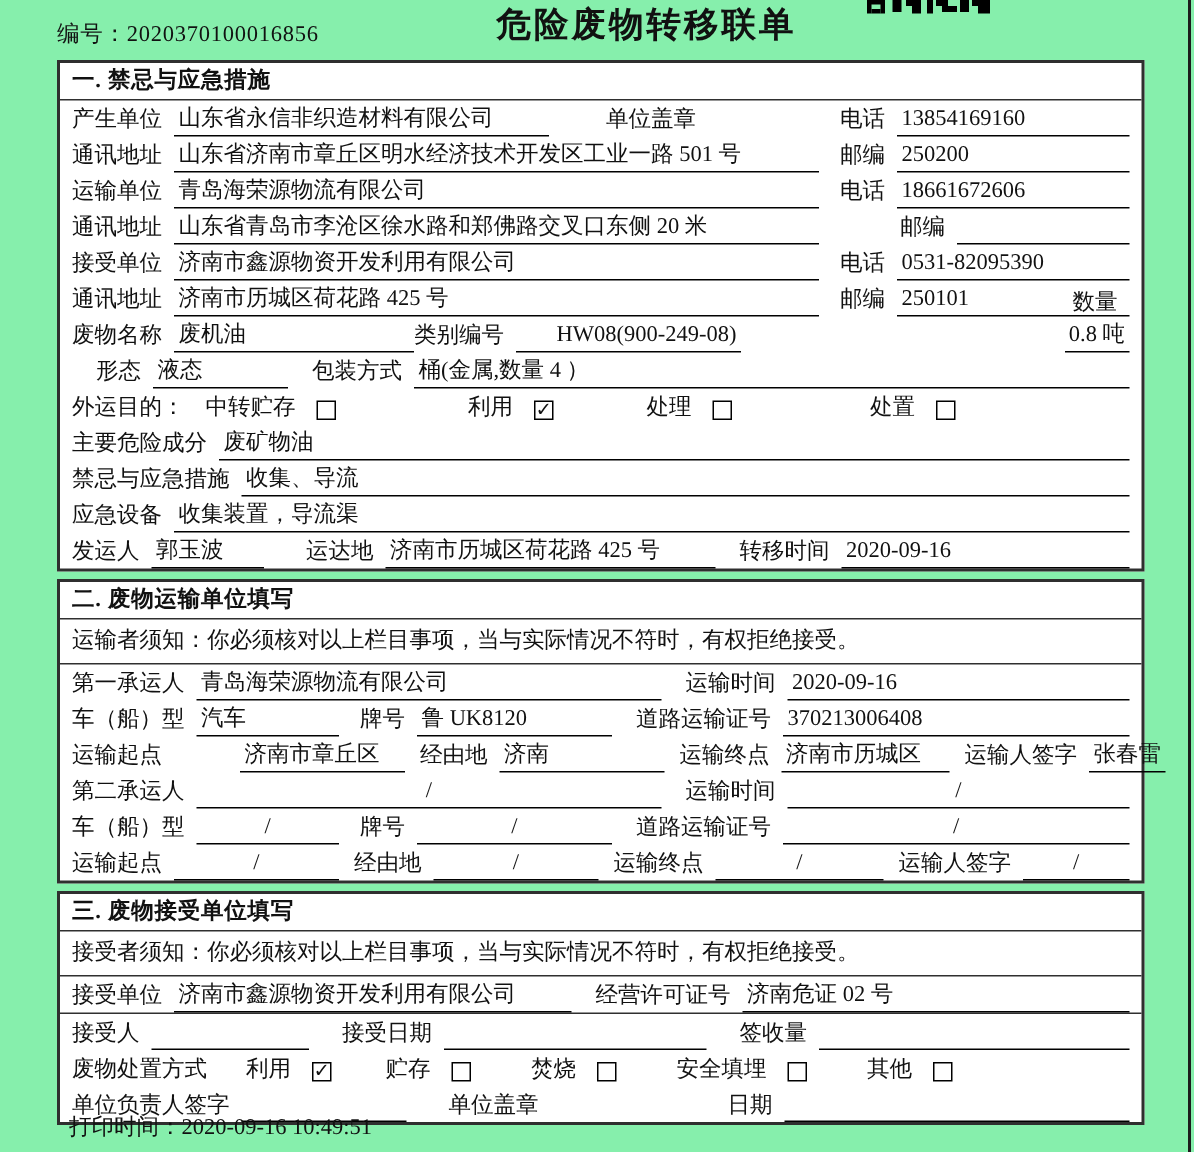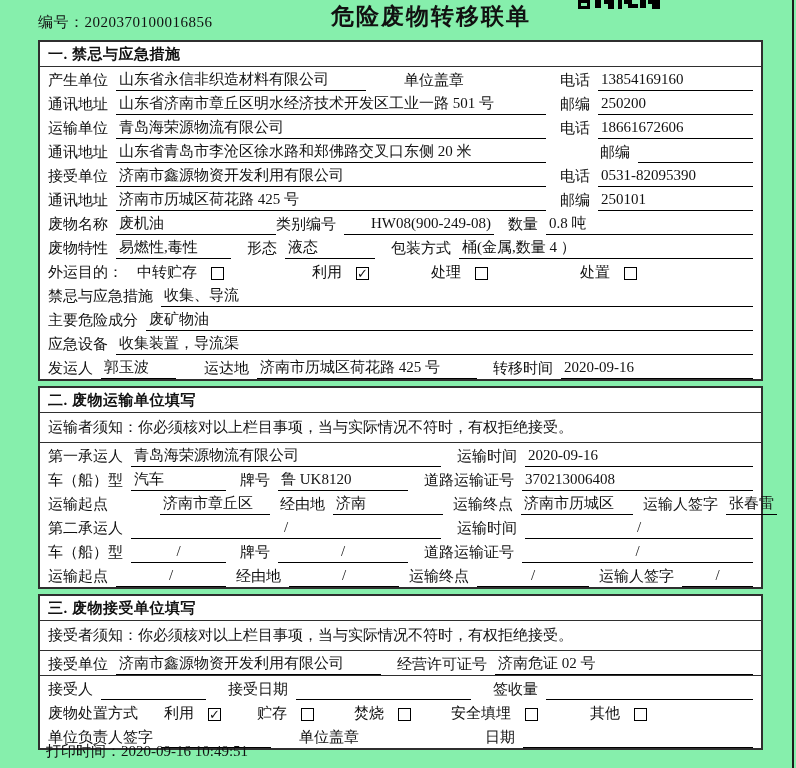--- a/index.html
+++ b/index.html
@@ -136,30 +136,26 @@
         </div>
         <div class="form-row">
           <span class="field">
             <span class="flabel">废物名称</span>
             <span class="uline" style="width: 160px;">废机油</span>
           </span>
           <span class="field" style=" text-align: right;">
             <span class="flabel">类别编号</span>
             <span class="uline" style="width: 150px;">HW08(900-249-08)</span>
           </span>
-          <span class="field grow" style="margin-left: 14px;">
+          <span class="field grow" style="margin-left: 14px; flex-direction: column;">
             <span class="flabel">数量</span>
             <span class="uline vgrow">0.8 吨</span>
           </span>
         </div>
         <div class="form-row">
-          <span class="field">
-            <span class="flabel">废物特性</span>
-            <span class="uline" style="width: 115px;">易燃性,毒性</span>
-          </span>
           <span class="field" style="margin-left: 16px;">
             <span class="flabel">形态</span>
             <span class="uline" style="width: 90px;">液态</span>
           </span>
           <span class="field grow" style="margin-left: 16px;">
             <span class="flabel">包装方式</span>
             <span class="uline vgrow">桶(金属,数量 4 ）</span>
           </span>
         </div>
         <div class="form-row">
@@ -178,28 +174,28 @@
             <span class="flabel">处理</span>
             <span class="cbox"></span>
           </span>
           <span class="field" style="margin-left: 92px;">
             <span class="flabel">处置</span>
             <span class="cbox"></span>
           </span>
         </div>
         <div class="form-row">
           <span class="field grow">
+            <span class="flabel">主要危险成分</span>
+            <span class="uline vgrow">废矿物油</span>
+          </span>
+        </div>
+        <div class="form-row">
+          <span class="field grow">
             <span class="flabel">禁忌与应急措施</span>
             <span class="uline vgrow">收集、导流</span>
-          </span>
-        </div>
-        <div class="form-row">
-          <span class="field grow">
-            <span class="flabel">主要危险成分</span>
-            <span class="uline vgrow">废矿物油</span>
           </span>
         </div>
         <div class="form-row">
           <span class="field grow">
             <span class="flabel">应急设备</span>
             <span class="uline vgrow">收集装置，导流渠</span>
           </span>
         </div>
         <div class="form-row">
           <span class="field">
@@ -344,21 +340,21 @@
             <span class="cbox"></span>
           </span>
           <span class="field" style="margin-left: 40px;">
             <span class="flabel">焚烧</span>
             <span class="cbox"></span>
           </span>
           <span class="field" style="margin-left: 40px;">
             <span class="flabel">安全填埋</span>
             <span class="cbox"></span>
           </span>
-          <span class="field" style="margin-left: 52px;">
+          <span class="field" style="margin-left: 40px;">
             <span class="flabel">其他</span>
             <span class="cbox"></span>
           </span>
         </div>
         <div class="form-row">
           <span class="field">
             <span class="flabel">单位负责人签字</span>
             <span class="uline" style="width: 110px;"></span>
           </span>
           <span class="field" style="margin-left: 28px;">

